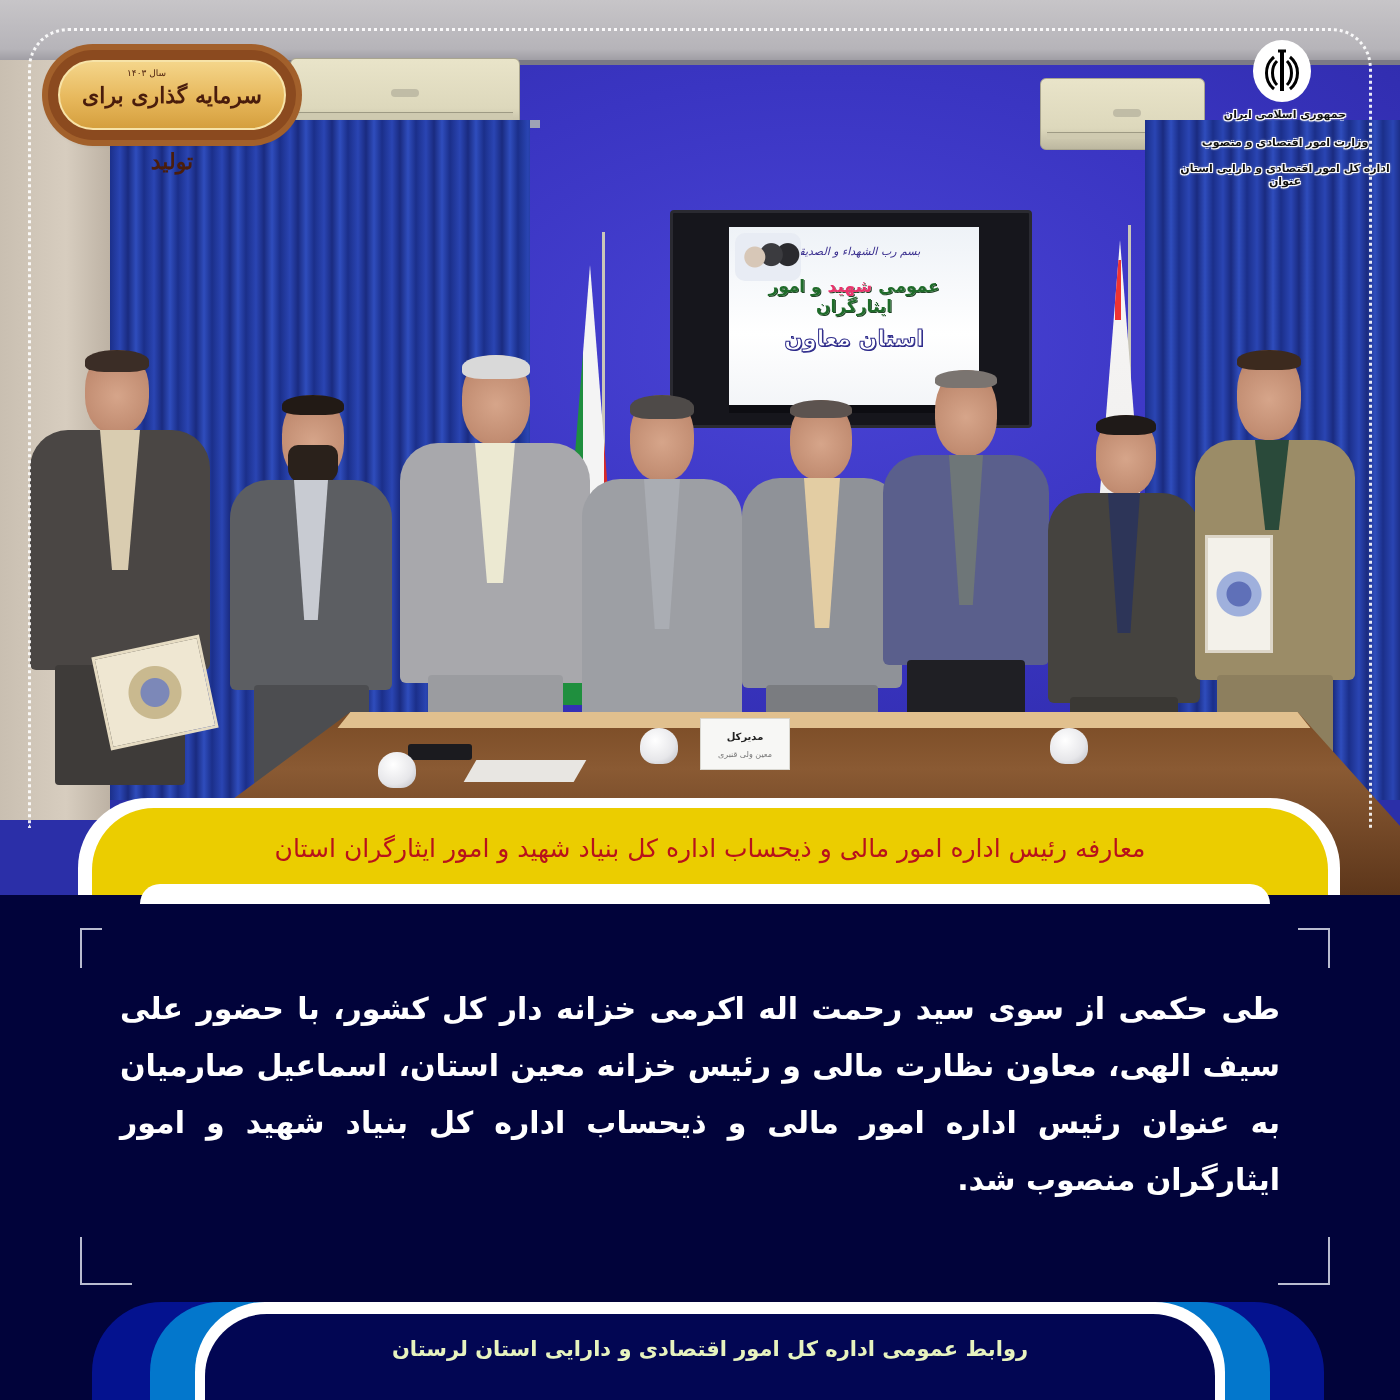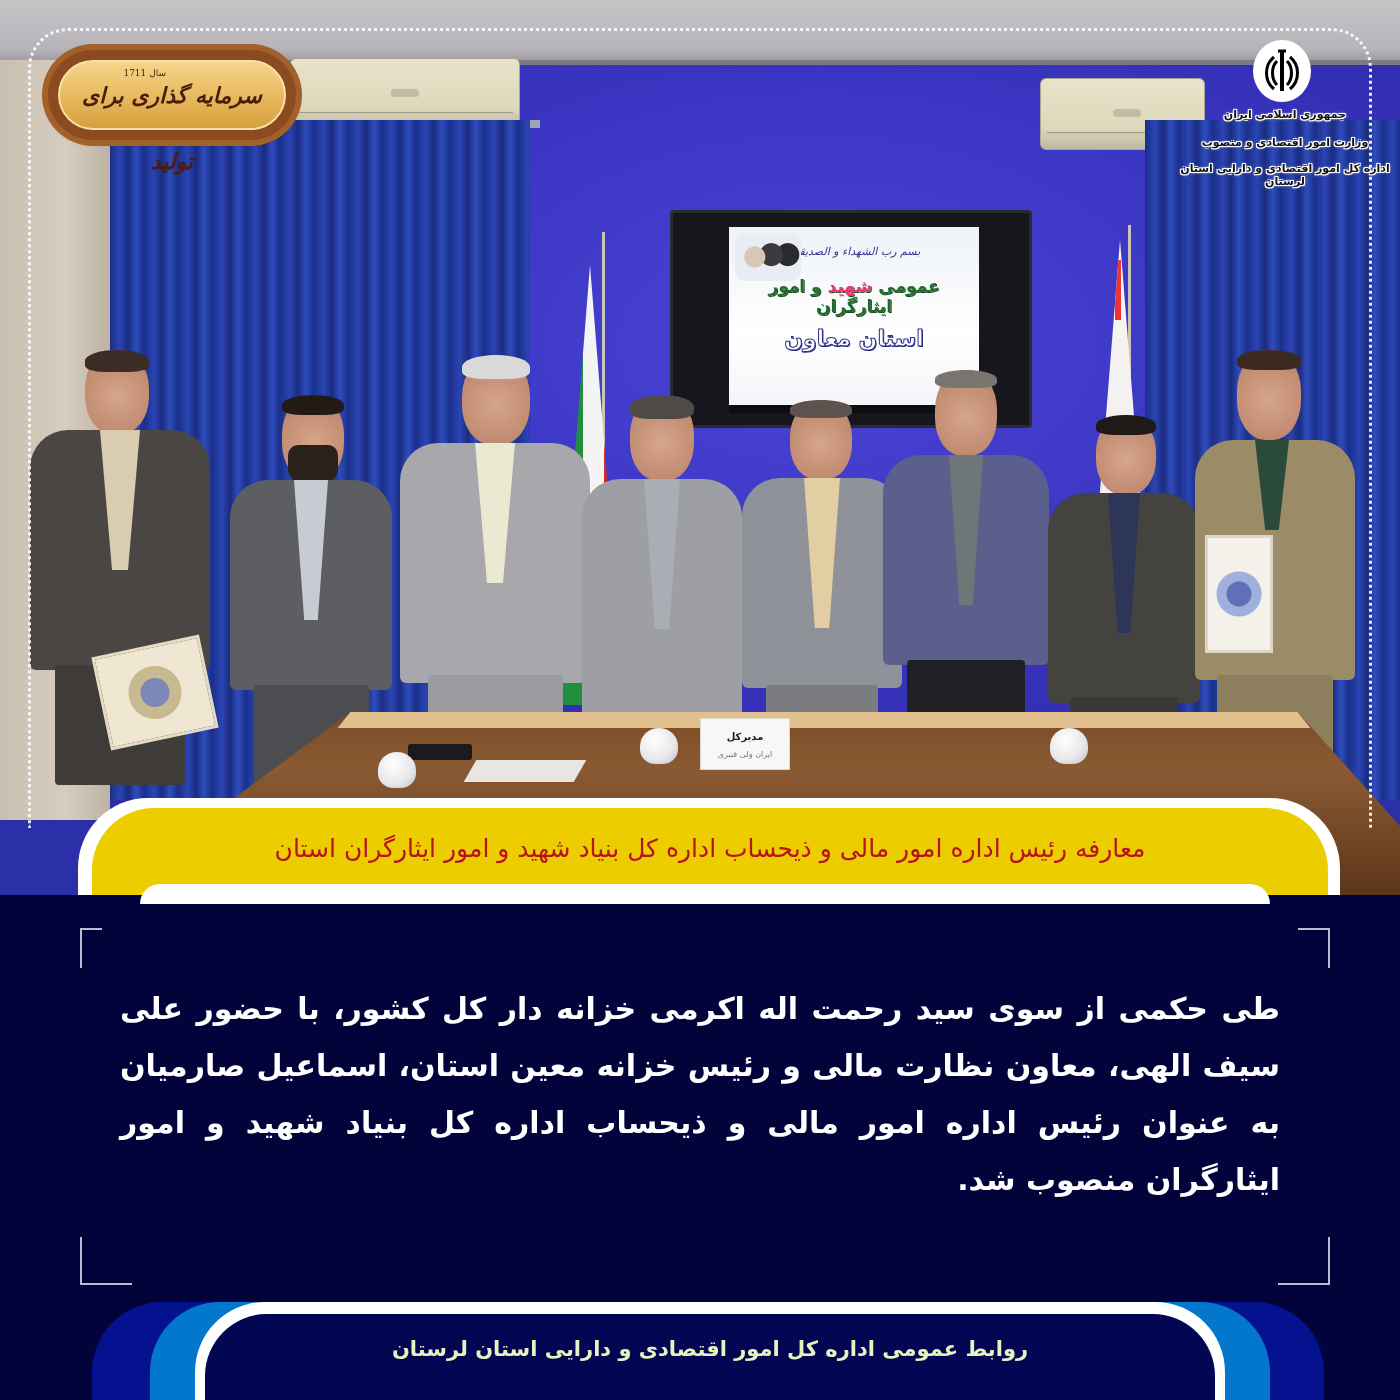--- a/index.html
+++ b/index.html
@@ -129,21 +129,21 @@
   .badge-year {
     position: absolute; left: 48px; top: 50px; width: 248px; height: 90px;
     border-radius: 46px; background: #8b4a1f;
     box-shadow: 0 0 0 6px #a2602b, 0 2px 6px rgba(0,0,0,0.4);
   }
   .badge-inner {
     position: absolute; left: 10px; top: 10px; right: 10px; bottom: 10px; border-radius: 36px;
     background: linear-gradient(180deg, #f4d58a 0%, #e7b85c 55%, #d59f3e 100%);
     border: 2px solid #f7e3a8; direction: rtl; text-align: center;
   }
-  .badge-text { font-family: "DejaVu Serif", serif; font-style: italic; font-weight: bold; font-size: 22px; color: #4a1d0c; line-height: 66px; letter-spacing: -0.5px; }
+  .badge-text { font-family: "DejaVu Serif", serif; font-weight: bold; font-size: 22px; color: #4a1d0c; line-height: 66px; letter-spacing: -0.5px; }
   .badge-year-num { position: absolute; right: 118px; top: 6px; font-size: 9px; color: #4a1d0c; font-family: "DejaVu Serif", serif; }
 
   .gov-logo { position: absolute; left: 1175px; top: 40px; width: 220px; height: 160px; direction: rtl; text-align: center; }
   .emblem {
     position: absolute; left: 78px; top: 0; width: 58px; height: 62px; border-radius: 50%;
     background: #fff; display: flex; align-items: center; justify-content: center;
   }
   .emblem svg { width: 44px; height: 48px; }
   .gov-line { position: absolute; left: 0; width: 220px; font-weight: bold; color: #111;
     text-shadow: 0 0 3px #fff, 0 0 3px #fff, 1px 1px 0 #fff, -1px -1px 0 #fff, 1px -1px 0 #fff, -1px 1px 0 #fff; }
@@ -307,47 +307,47 @@
 
   <div class="desk"></div>
   <div class="desk-edge"></div>
   <div class="wallet"></div>
   <div class="keyboard"></div>
   <div class="teapot" style="left:378px; top:752px;"></div>
   <div class="teapot" style="left:640px; top:728px;"></div>
   <div class="teapot" style="left:1050px; top:728px;"></div>
   <div class="nameplate">
     <div class="np-title">مدیرکل</div>
-    <div class="np-name">ایران ولی قنبری</div>
+    <div class="np-name">معین ولی قنبری</div>
   </div>
 
   <div class="dotted-frame"></div>
 </div>
 
 <div class="badge-year">
   <div class="badge-inner">
-    <span class="badge-year-num">سال 1711</span>
+    <span class="badge-year-num">سال ۱۴۰۳</span>
     <div class="badge-text">سرمایه گذاری برای تولید</div>
   </div>
 </div>
 
 <div class="gov-logo">
   <div class="emblem">
     <svg viewBox="0 0 44 48">
       <path d="M22 4 L22 44" stroke="#000" stroke-width="4"></path>
       <path d="M14 10 C4 18 4 34 14 42" fill="none" stroke="#000" stroke-width="3"></path>
       <path d="M30 10 C40 18 40 34 30 42" fill="none" stroke="#000" stroke-width="3"></path>
       <path d="M17 14 C11 20 11 32 17 38" fill="none" stroke="#000" stroke-width="3"></path>
       <path d="M27 14 C33 20 33 32 27 38" fill="none" stroke="#000" stroke-width="3"></path>
       <path d="M18 4 L26 4" stroke="#000" stroke-width="3"></path>
     </svg>
   </div>
   <div class="gov-line l1">جمهوری اسلامی ایران</div>
   <div class="gov-line l2">وزارت امور اقتصادی و منصوب</div>
-  <div class="gov-line l3">اداره کل امور اقتصادی و دارایی استان لرستان</div>
+  <div class="gov-line l3">اداره کل امور اقتصادی و دارایی استان عنوان</div>
 </div>
 
 <div class="banner-white"></div>
 <div class="banner-yellow">
   <div class="banner-title">معارفه رئیس اداره امور مالی و ذیحساب اداره کل بنیاد شهید و امور ایثارگران استان</div>
 </div>
 
 <div class="panel"></div>
 <div class="banner-inner-white"></div>
 <div class="corner tl"></div>

